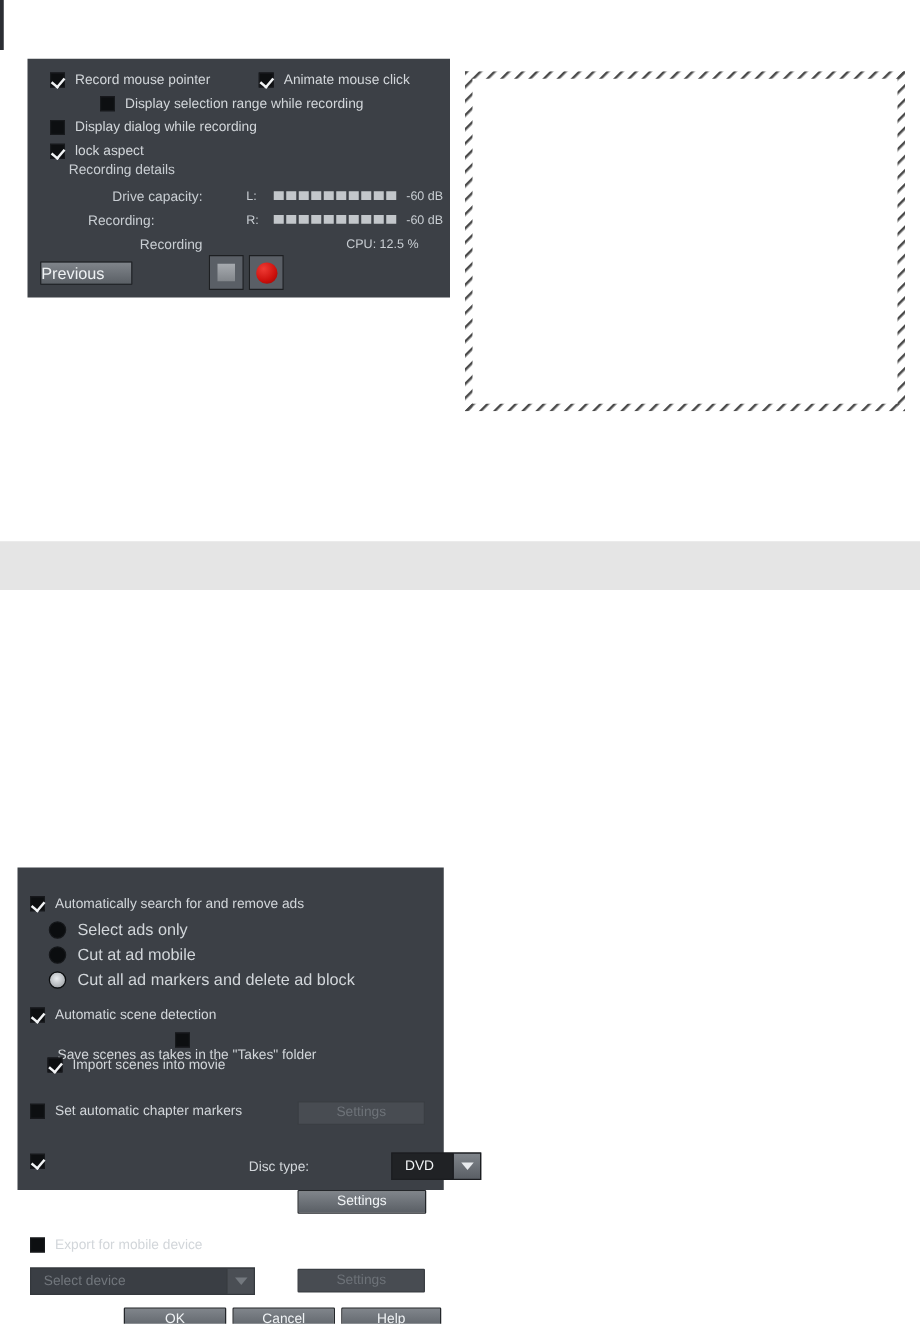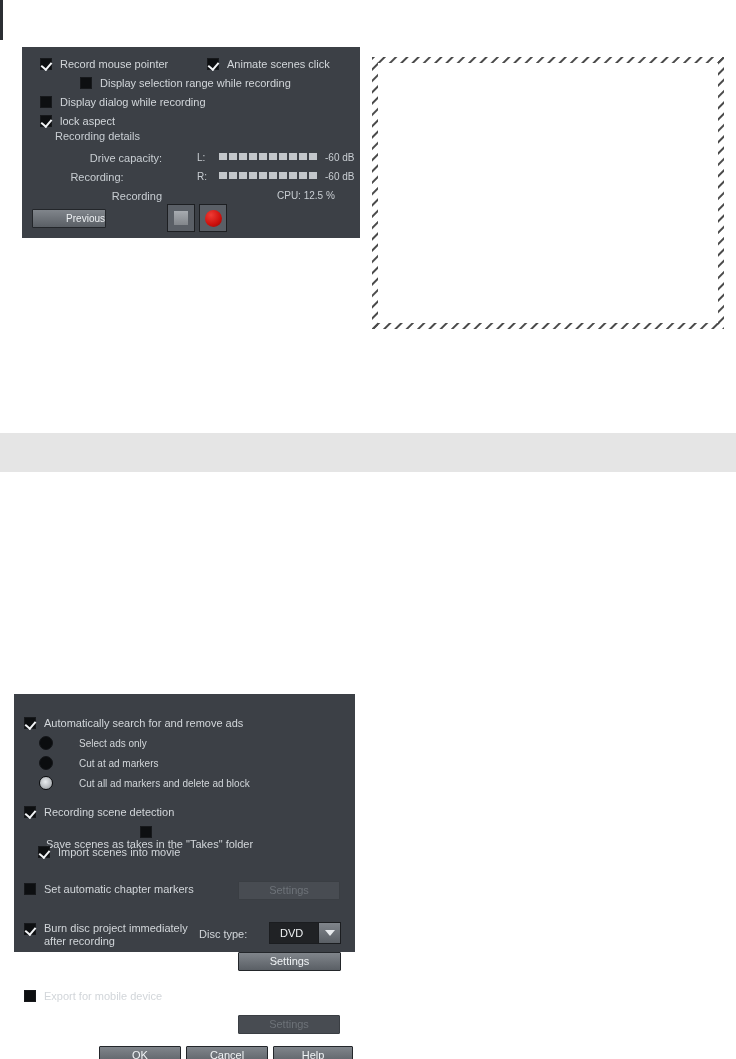--- a/index.html
+++ b/index.html
@@ -79,23 +79,23 @@
     display:block;width:8px;height:7px;background:#c3c7cb;
   }
   .meter-db{
     position:absolute;font-size:10px;color:#c9ced3;
   }
 
   .btn{
     background:linear-gradient(#787d83,#55595e);
     border:1px solid #23262a;
     color:#eef1f3;
-    font-size:10px;
+    font-size:13px;
     font-family:"Liberation Sans",sans-serif;
-    text-align:right;
+    text-align:left;
     box-sizing:border-box;
     cursor:pointer;
     border-radius:1px;
   }
   #btn-previous{
     position:absolute;left:32px;top:209px;width:74px;height:19px;
     line-height:17px;
     background:linear-gradient(#80858b,#5a5f65);
   }
   .transport{
@@ -146,21 +146,21 @@
     border:1px solid #15171a;
     box-sizing:border-box;
     position:relative;
     flex:0 0 auto;
   }
   .radio.selected{
     background:radial-gradient(circle at 45% 40%, #e9ecef 0%, #b9bdc1 55%, #8a8e93 100%);
     border:1px solid #0b0d0f;
   }
 
-  .sect-label{font-size:10px;color:#d2d6da;margin-left:26px;white-space:nowrap;}
+  .sect-label{font-size:13px;color:#d2d6da;margin-left:9px;white-space:nowrap;}
 
   .btn-sm{
     position:absolute;
     height:19px;line-height:17px;
     font-size:11px;text-align:center;
     box-sizing:border-box;
     border-radius:1px;
     cursor:pointer;
   }
   .btn-enabled{
@@ -183,21 +183,21 @@
     display:flex;align-items:center;
     font-size:11px;
     cursor:pointer;
   }
   .combo .val{flex:1;padding-left:10px;}
   .combo .arrow{
     width:22px;height:100%;
     display:flex;align-items:center;justify-content:center;
     box-sizing:border-box;
   }
-  .combo-enabled{background:#202225;color:#f0f3f5;}
+  .combo-enabled{background:#202225;color:#f0f3f5;margin-left:44px;}
   .combo-enabled .arrow{background:linear-gradient(#80858b,#5a5f65);border-left:1px solid #1b1d20;}
   .combo-enabled .arrow::after{
     content:"";border-left:5px solid transparent;border-right:5px solid transparent;
     border-top:6px solid #e8ebee;
   }
   .combo-disabled{background:#3a3e44;color:#71767c;border:1px solid #34383d;cursor:default;}
   .combo-disabled .arrow{background:#4a4e54;border-left:1px solid #34383d;}
   .combo-disabled .arrow::after{
     content:"";border-left:5px solid transparent;border-right:5px solid transparent;
     border-top:6px solid #73787e;
@@ -212,21 +212,21 @@
 
 <div class="abs panel" id="recorder-panel">
 
   <div class="row" style="left:18px;top:11px;">
     <span class="cb checked"></span>
     <span class="cb-label">Record mouse pointer</span>
   </div>
 
   <div class="row" style="left:185px;top:11px;">
     <span class="cb checked"></span>
-    <span class="cb-label">Animate scenes click</span>
+    <span class="cb-label">Animate mouse click</span>
   </div>
 
   <div class="row" style="left:18px;top:30px;margin-left:40px;">
     <span class="cb"></span>
     <span class="cb-label">Display selection range while recording</span>
   </div>
 
   <div class="row" style="left:18px;top:49px;">
     <span class="cb"></span>
     <span class="cb-label">Display dialog while recording</span>
@@ -307,67 +307,67 @@
     <span class="cb checked"></span>
     <span class="cb-label">Automatically search for and remove ads</span>
   </div>
 
   <div class="row" style="left:25px;top:42px;">
     <span class="radio"></span>
     <span class="sect-label">Select ads only</span>
   </div>
   <div class="row" style="left:25px;top:62px;">
     <span class="radio"></span>
-    <span class="sect-label">Cut at ad markers</span>
+    <span class="sect-label">Cut at ad mobile</span>
   </div>
   <div class="row" style="left:25px;top:82px;">
     <span class="radio selected"></span>
     <span class="sect-label">Cut all ad markers and delete ad block</span>
   </div>
 
   <div class="row" style="left:10px;top:112px;">
     <span class="cb checked"></span>
-    <span class="cb-label">Recording scene detection</span>
+    <span class="cb-label">Automatic scene detection</span>
   </div>
   <div class="row" style="left:24px;top:132px;flex-direction:column;">
     <span class="cb"></span>
     <span class="cb-label">Save scenes as takes in the "Takes" folder</span>
   </div>
   <div class="row" style="left:24px;top:152px;">
     <span class="cb checked"></span>
     <span class="cb-label">Import scenes into movie</span>
   </div>
 
   <div class="row" style="left:10px;top:189px;">
     <span class="cb"></span>
     <span class="cb-label">Set automatic chapter markers</span>
   </div>
   <div class="btn-sm btn-disabled" style="left:224px;top:187px;width:102px;">Settings</div>
 
   <div class="row" style="left:10px;top:228px;align-items:flex-start;">
     <span class="cb checked" style="margin-top:1px;"></span>
-    <span class="cb-label two-line">
-      <span>Burn disc project immediately</span><br>
-      <span>after recording</span>
-    </span>
   </div>
 
   <div class="abs" style="left:185px;top:234px;font-size:11px;color:#d2d6da;">Disc type:</div>
 
   <div class="combo combo-enabled" style="left:255px;top:228px;width:72px;">
     <span class="val">DVD</span>
     <span class="arrow"></span>
   </div>
 
   <div class="btn-sm btn-enabled" style="left:224px;top:258px;width:103px;">Settings</div>
 
   <div class="row" style="left:10px;top:296px;">
     <span class="cb"></span>
     <span class="cb-label">Export for mobile device</span>
   </div>
 
+  <div class="combo combo-disabled" style="left:10px;top:320px;width:180px;">
+    <span class="val">Select device</span>
+    <span class="arrow"></span>
+  </div>
 
   <div class="btn-sm btn-disabled" style="left:224px;top:321px;width:102px;">Settings</div>
 
   <div class="btn-sm btn-enabled" style="left:85px;top:352px;width:82px;">OK</div>
   <div class="btn-sm btn-enabled" style="left:172px;top:352px;width:82px;">Cancel</div>
   <div class="btn-sm btn-enabled" style="left:259px;top:352px;width:80px;">Help</div>
 </div>
 
 </body></html>

